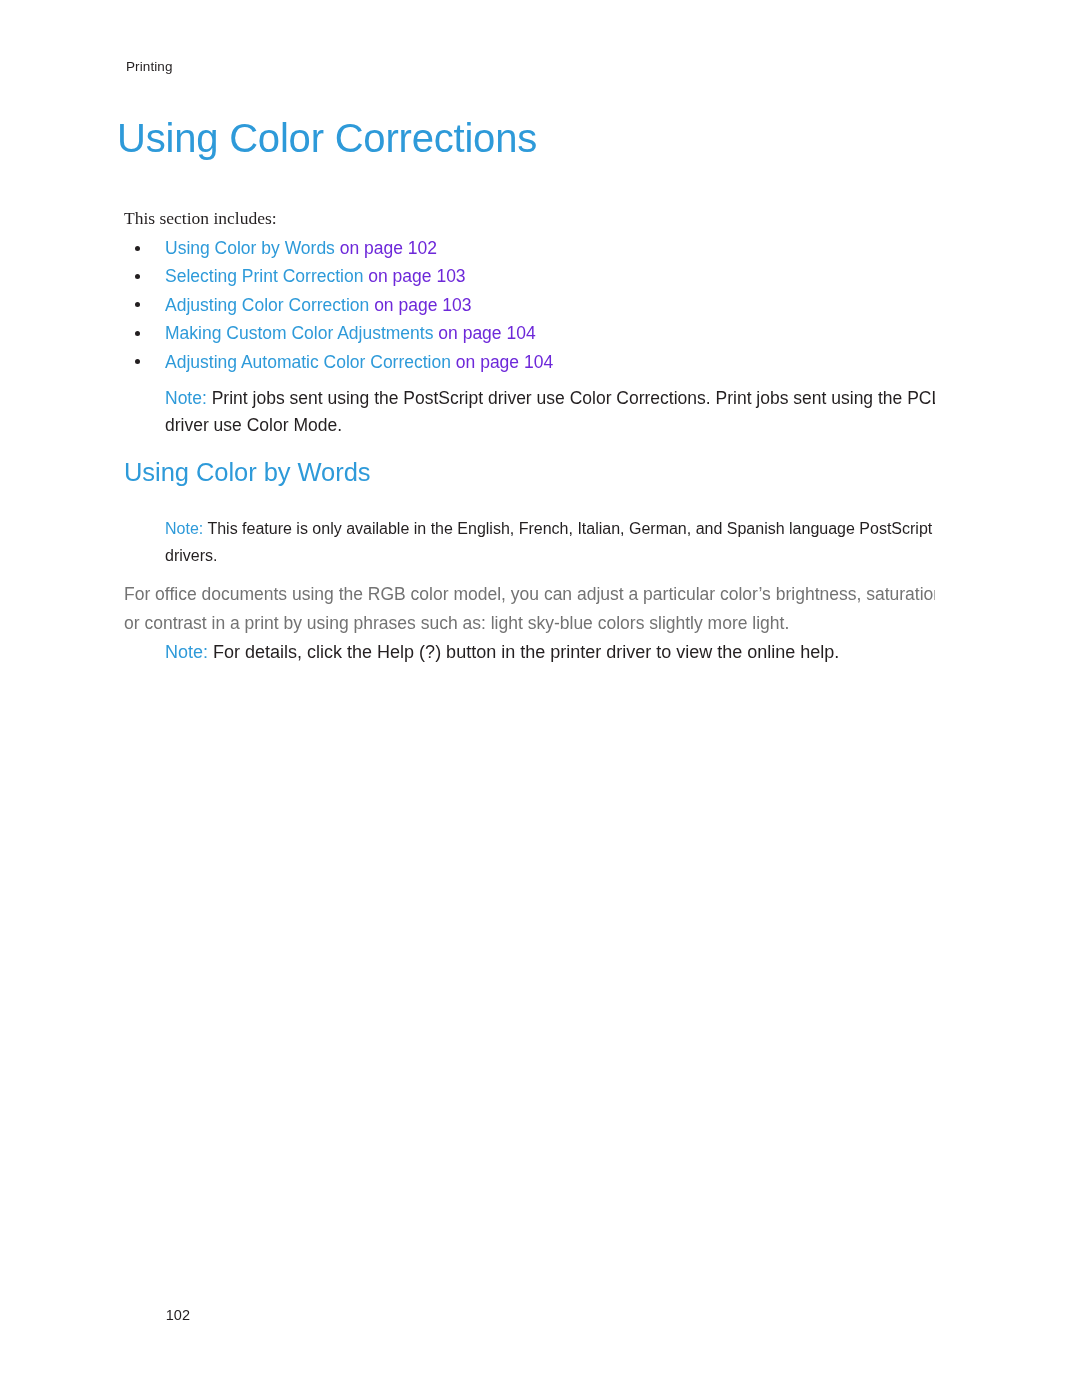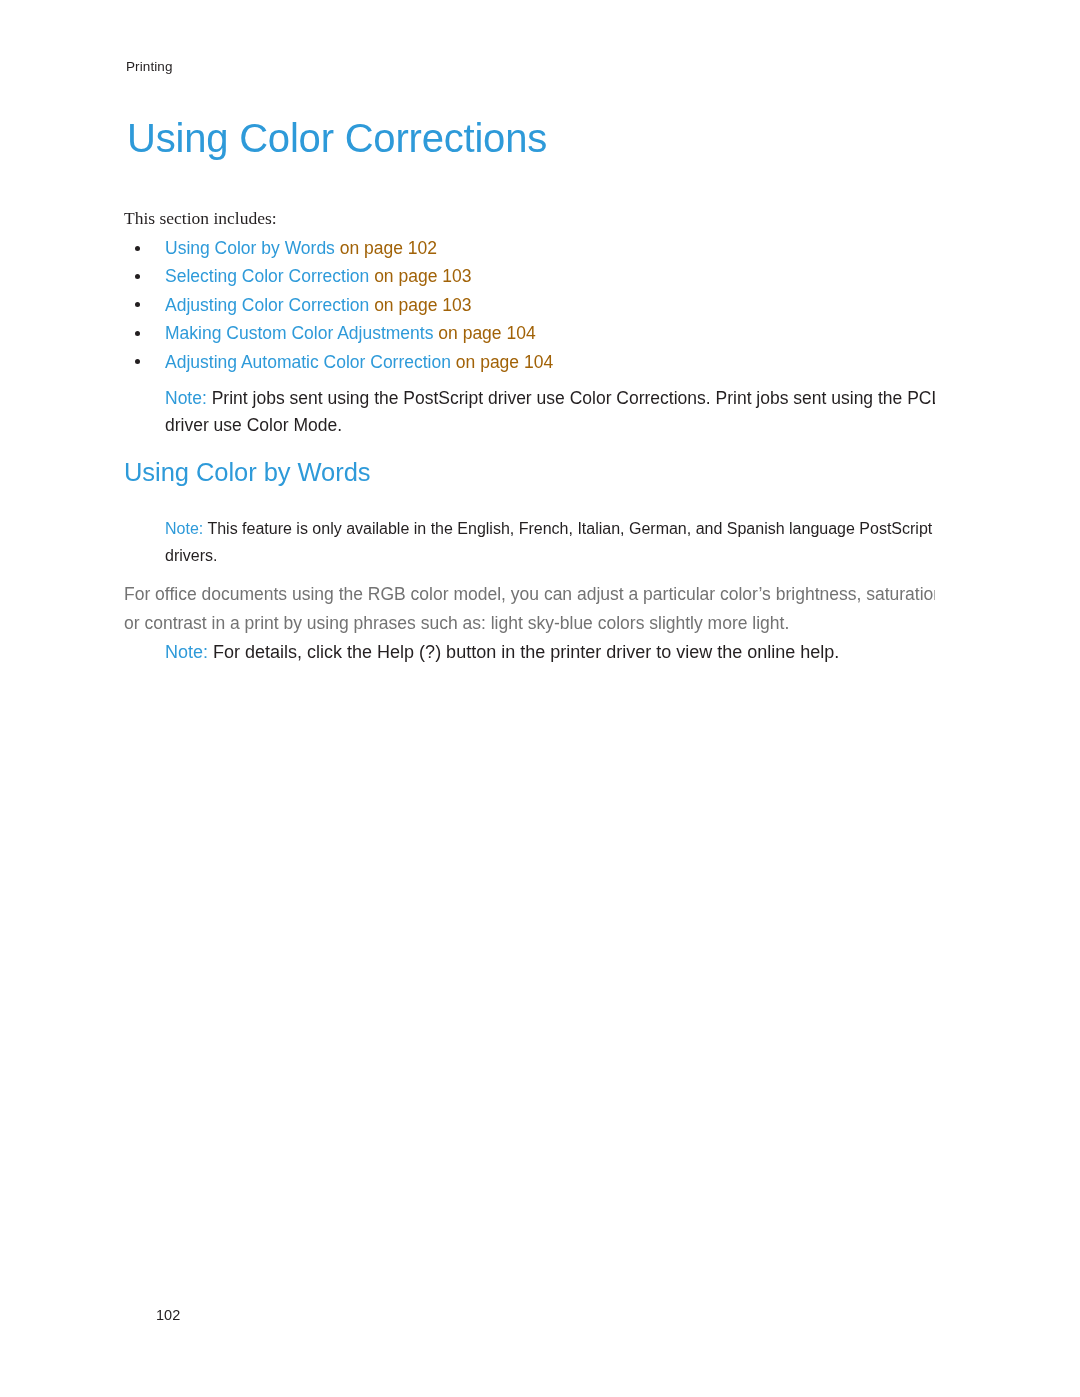--- a/index.html
+++ b/index.html
@@ -32,21 +32,21 @@
     top: 58px;
     font-size: 13.5px;
     line-height: 18px;
     color: #231f20;
     letter-spacing: 0.1px;
   }
 
   
   .chapter-title {
     position: absolute;
-    left: 127px;
+    left: 117px;
     top: 114px;
     font-size: 40px;
     line-height: 48px;
     font-weight: normal;
     color: #2e9ad9;
     letter-spacing: -0.2px;
     margin: 0;
   }
 
   
@@ -83,21 +83,21 @@
     top: 11.5px;
     width: 5px;
     height: 5px;
     border-radius: 50%;
     background: #231f20;
   }
   .link-text {
     color: #2e9ad9;
   }
   .plain-text {
-    color: #a16207;
+    color: #6d28d9;
   }
 
   .note-block {
     font-size: 17.5px;
     line-height: 26.5px;
     color: #231f20;
     margin: 9px 0 0 41px;
     max-width: 826px;
   }
   .note-label {
@@ -154,20 +154,21 @@
     top: 1305px;
     display: flex;
     align-items: flex-start;
     font-size: 14.5px;
     line-height: 21px;
     color: #231f20;
   }
   .footer-page-number {
     width: 34px;
     flex: none;
+    text-align: right;
   }
   .footer-doc-lines {
     margin-left: 0px;
   }
   .footer-doc-lines div {
     white-space: nowrap;
   }
 </style>
 </head>
 <body>
@@ -182,21 +183,21 @@
 
     <p class="intro-line">This section includes:</p>
 
     <ul class="toc-list">
       <li>
         <span class="bullet-dot"></span>
         <span class="link-text">Using Color by Words</span><span class="plain-text"> on page 102</span>
       </li>
       <li>
         <span class="bullet-dot"></span>
-        <span class="link-text">Selecting Color Correction</span><span class="plain-text"> on page 103</span>
+        <span class="link-text">Selecting Print Correction</span><span class="plain-text"> on page 103</span>
       </li>
       <li>
         <span class="bullet-dot"></span>
         <span class="link-text">Adjusting Color Correction</span><span class="plain-text"> on page 103</span>
       </li>
       <li>
         <span class="bullet-dot"></span>
         <span class="link-text">Making Custom Color Adjustments</span><span class="plain-text"> on page 104</span>
       </li>
       <li>

